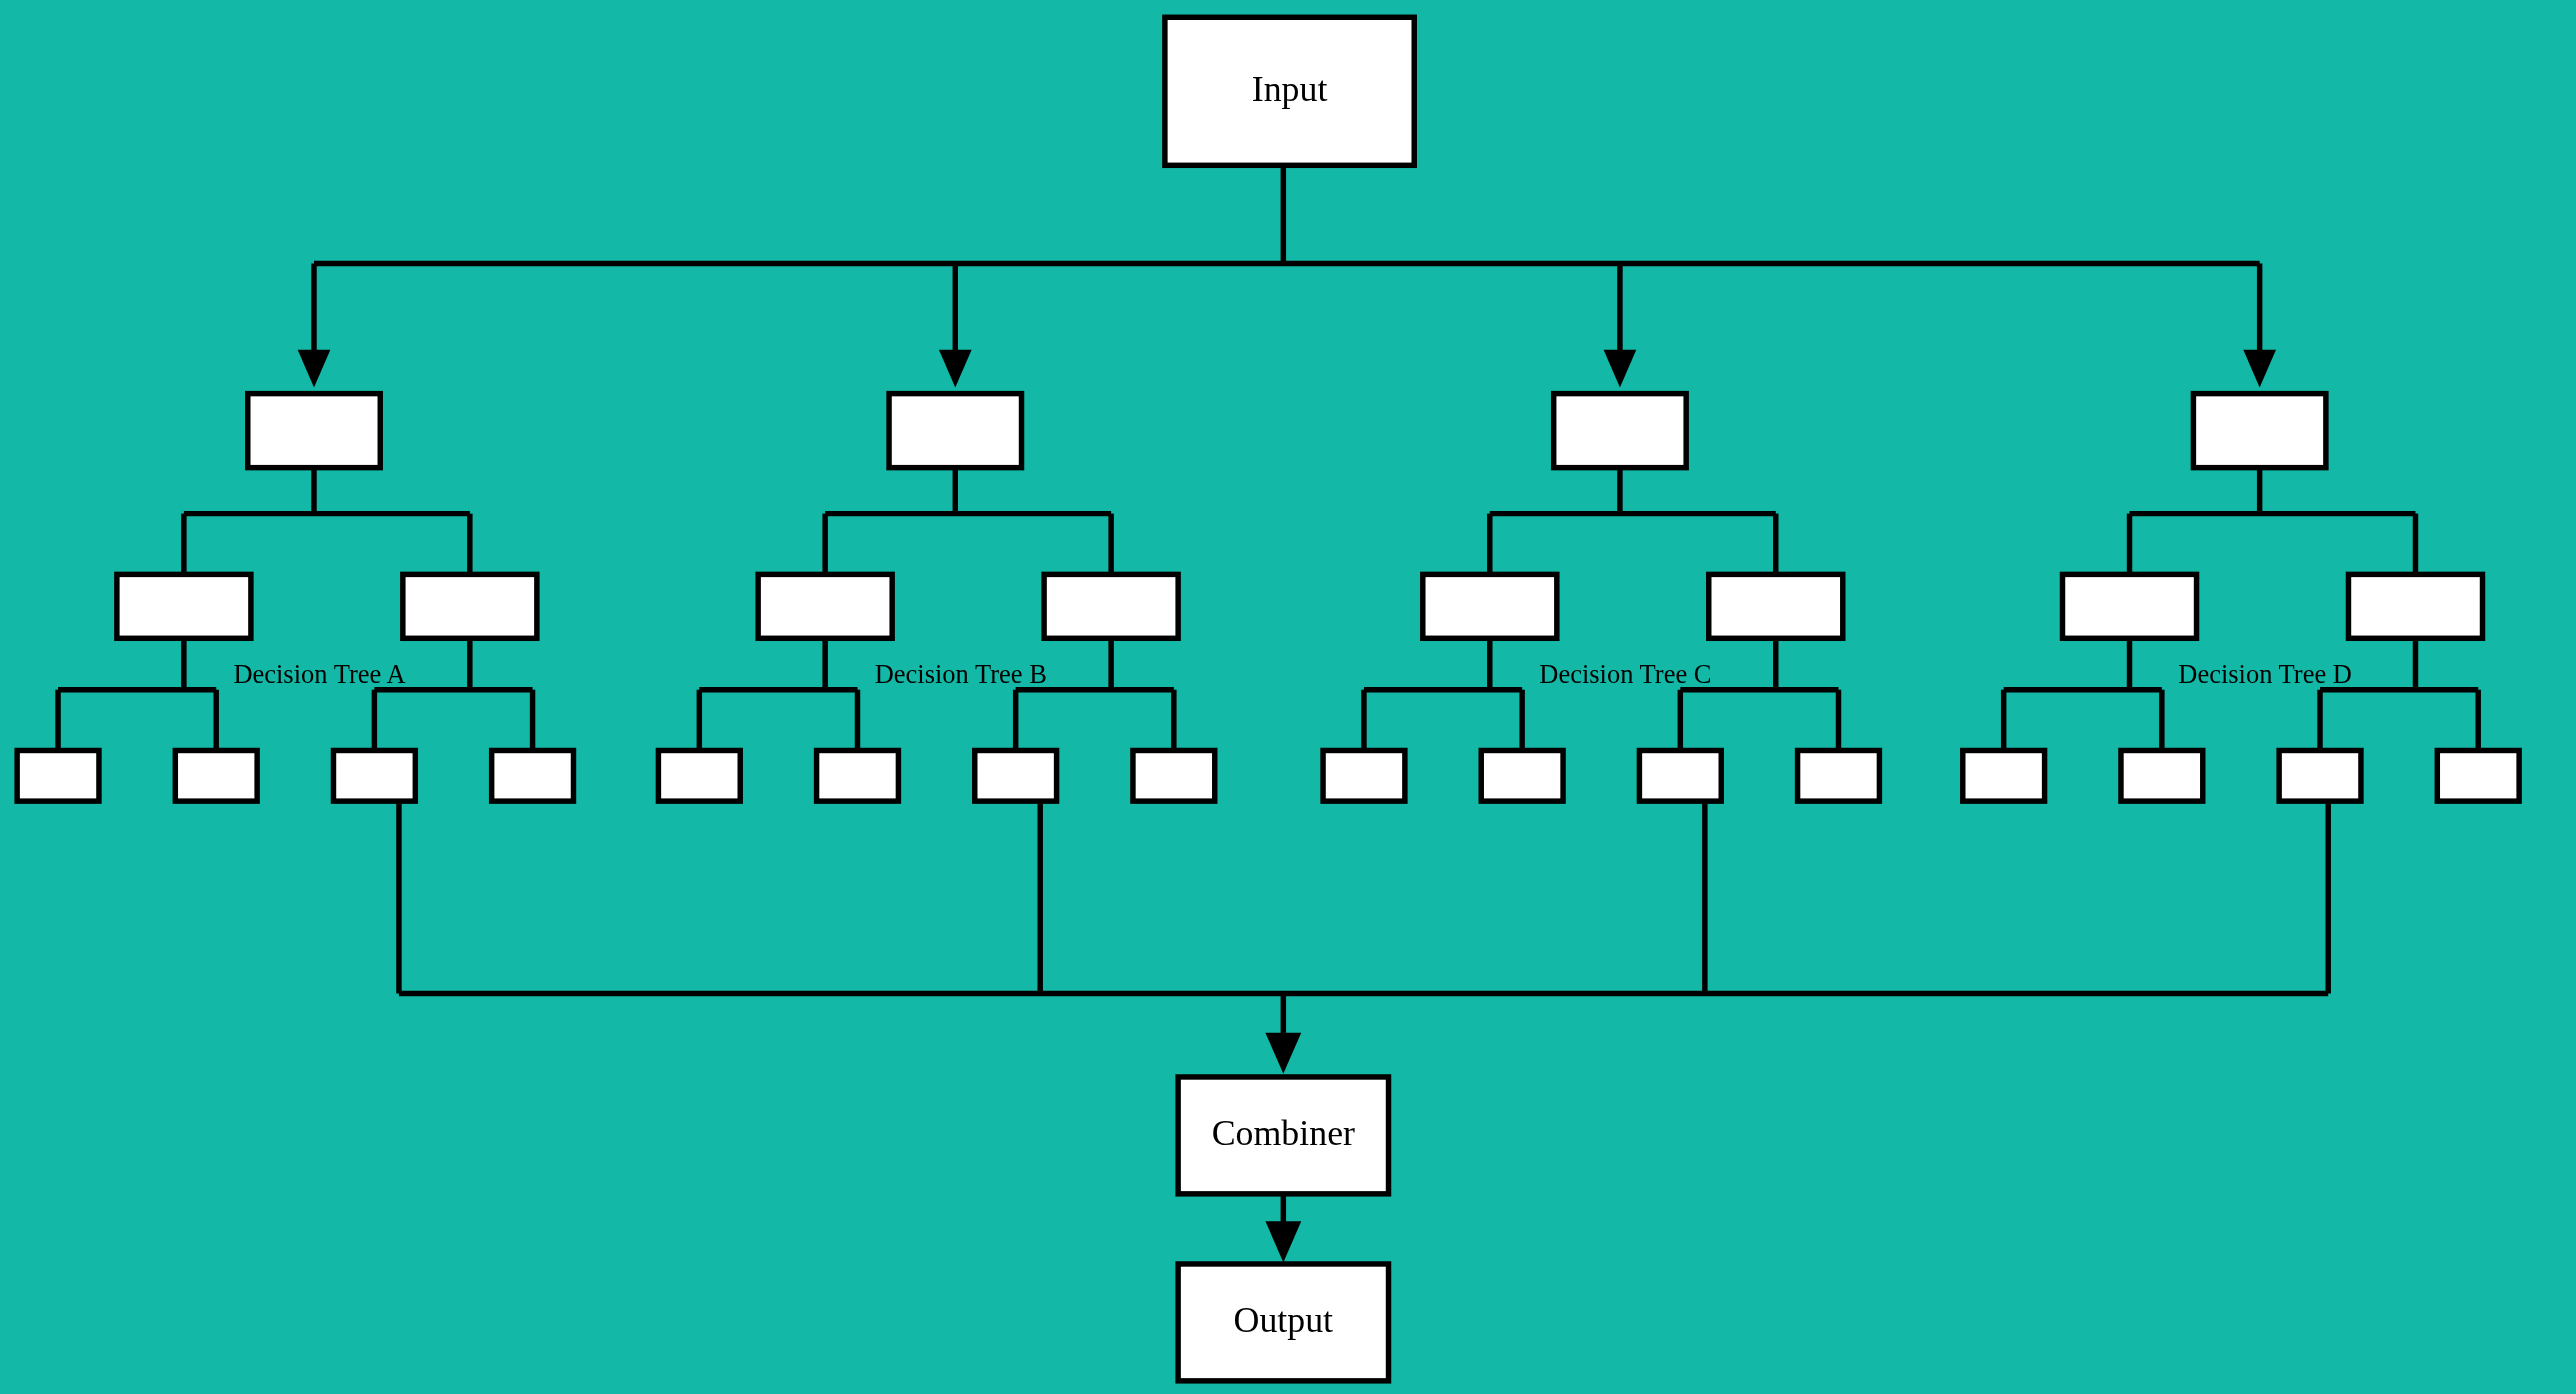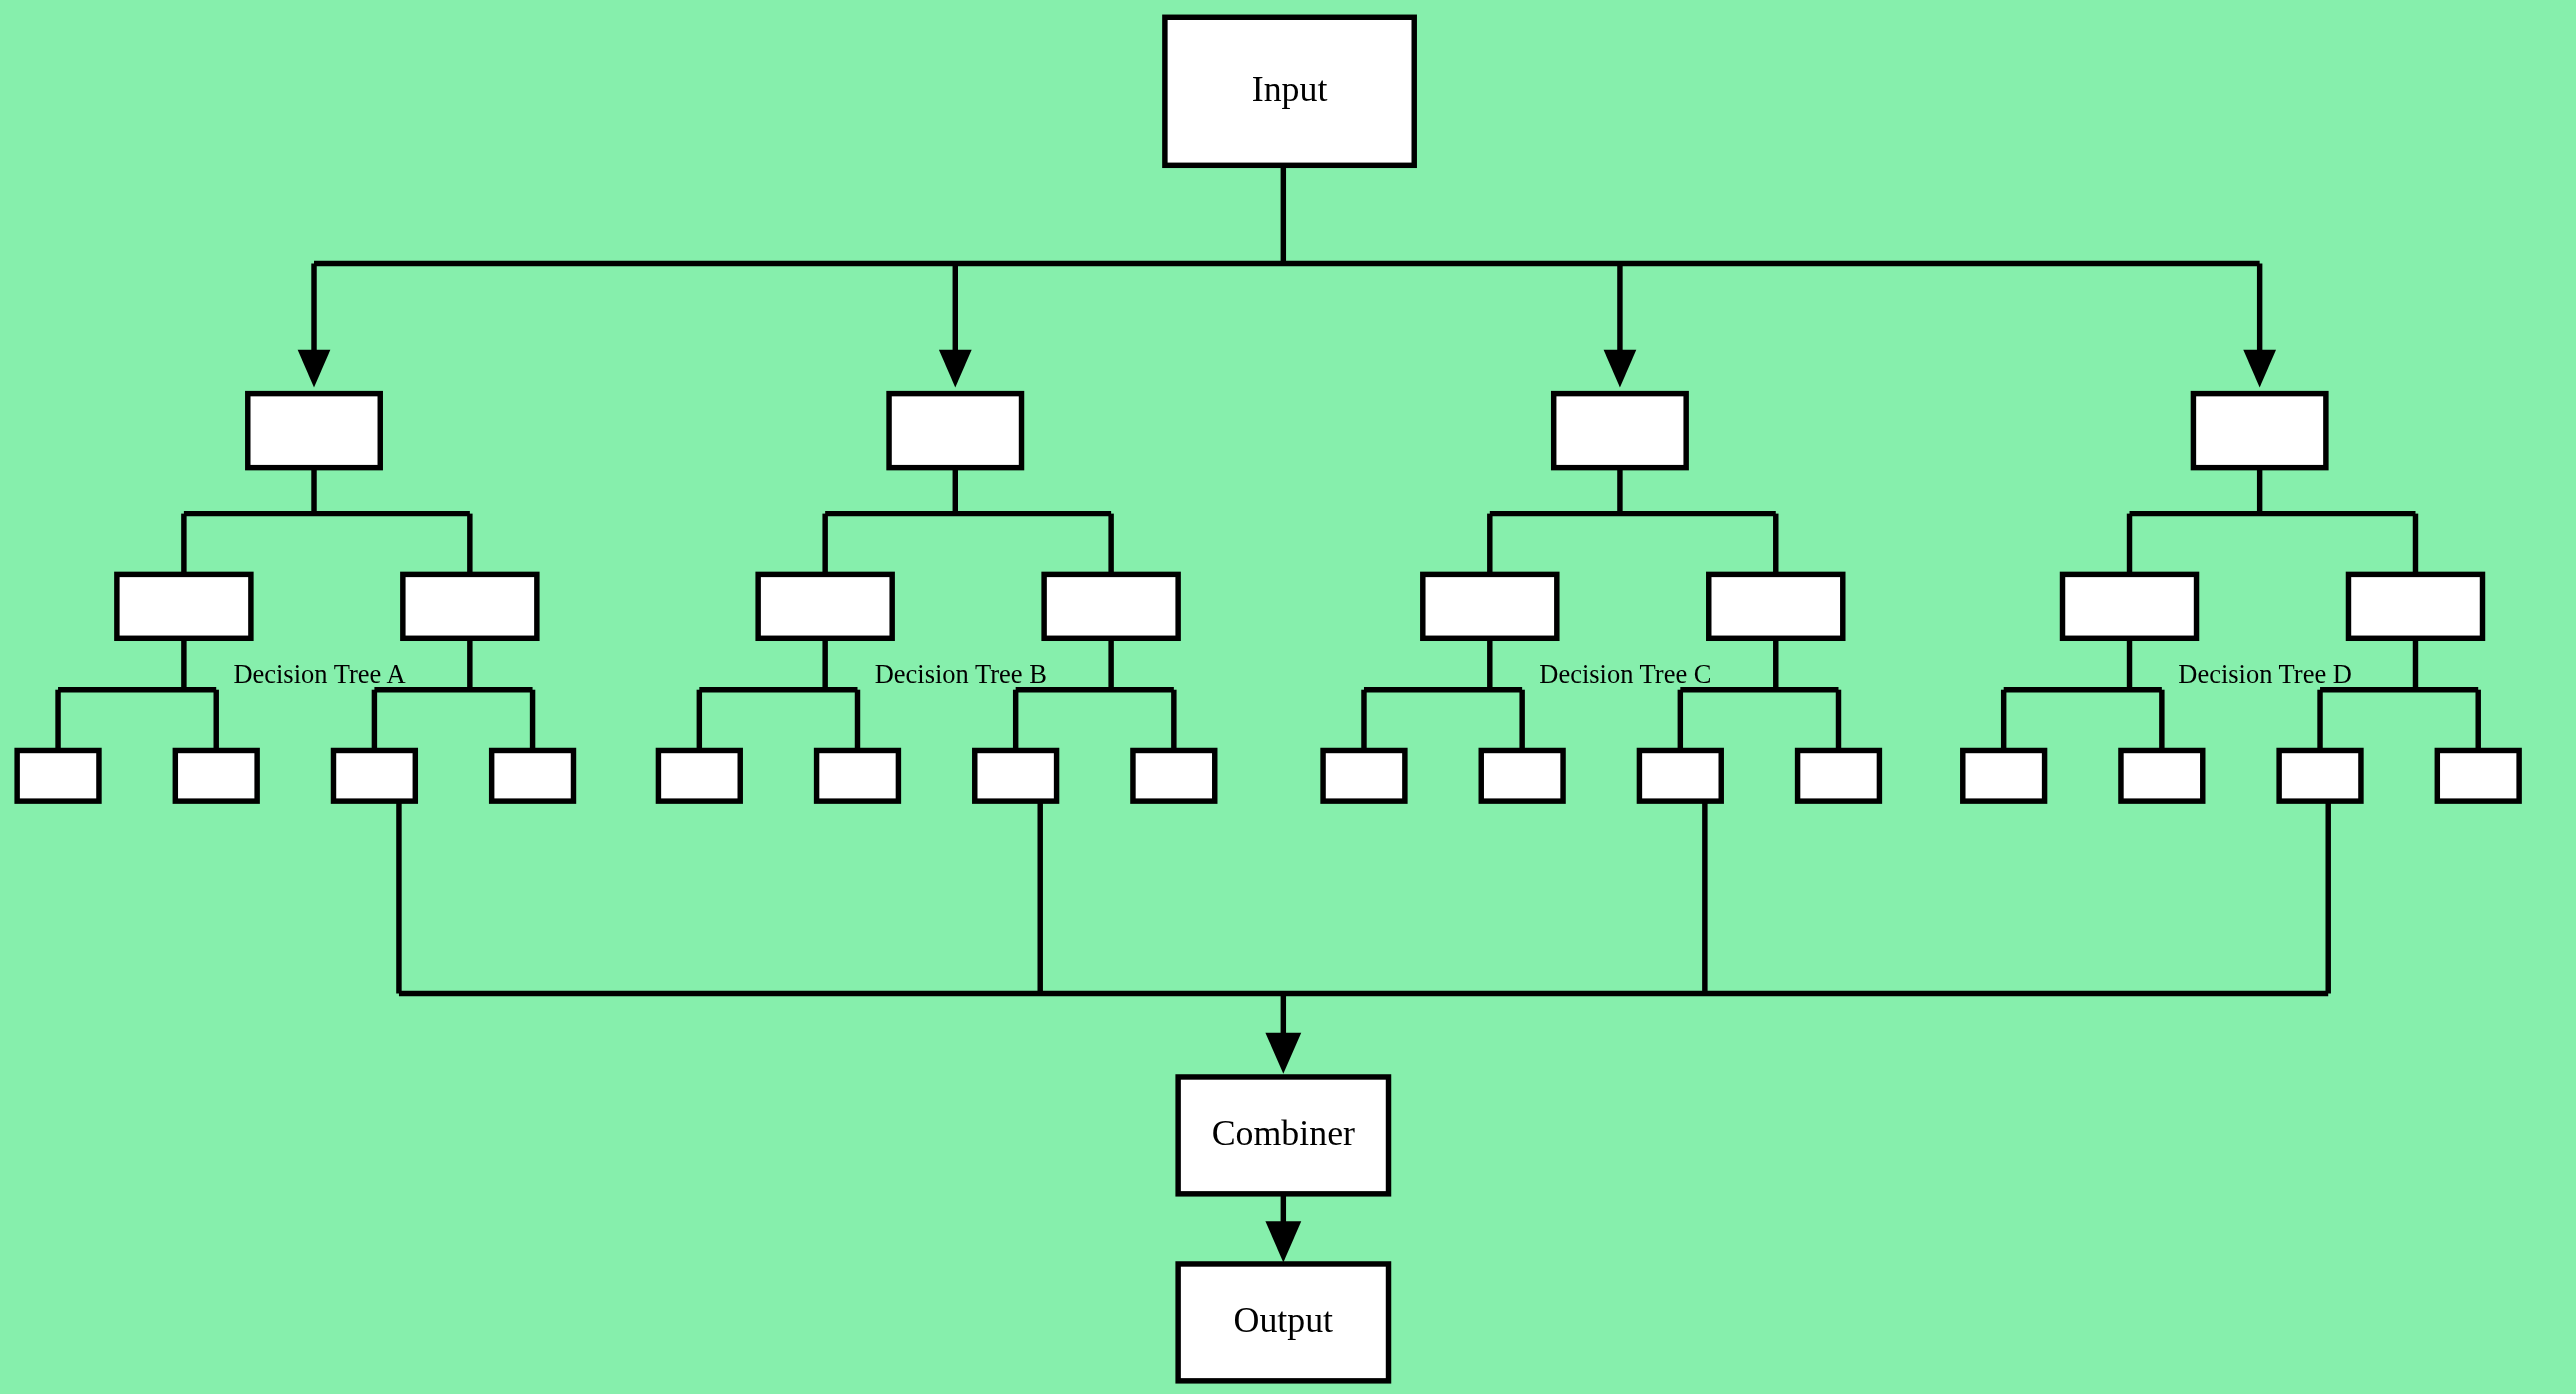--- a/index.html
+++ b/index.html
@@ -7,21 +7,21 @@
     padding: 0;
     background: #ffffff;
   }
   body {
     font-family: "Liberation Serif", "DejaVu Serif", serif;
   }
   #diagram-root {
     position: relative;
     width: 2576px;
     height: 1395px;
-    background: #86efac;
+    background: #14b8a6;
     overflow: hidden;
   }
   svg#diagram-canvas {
     position: absolute;
     top: 0;
     left: 0;
     width: 2576px;
     height: 1395px;
     display: block;
   }

